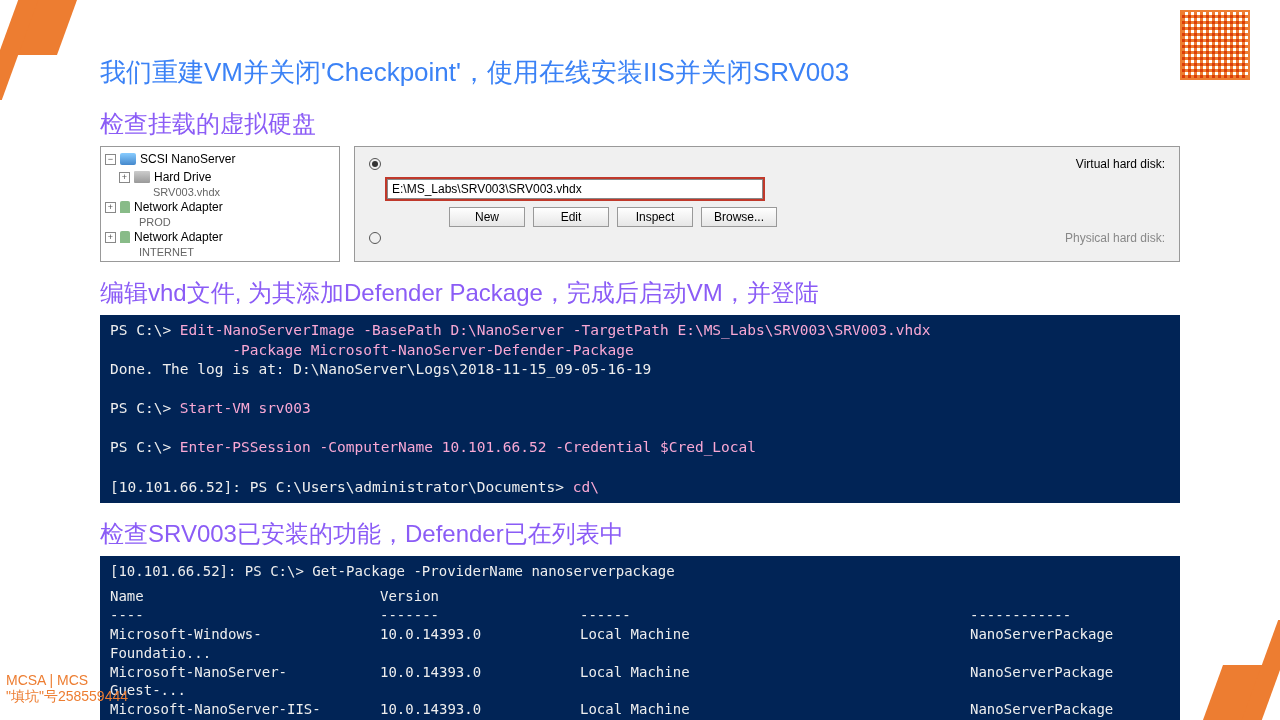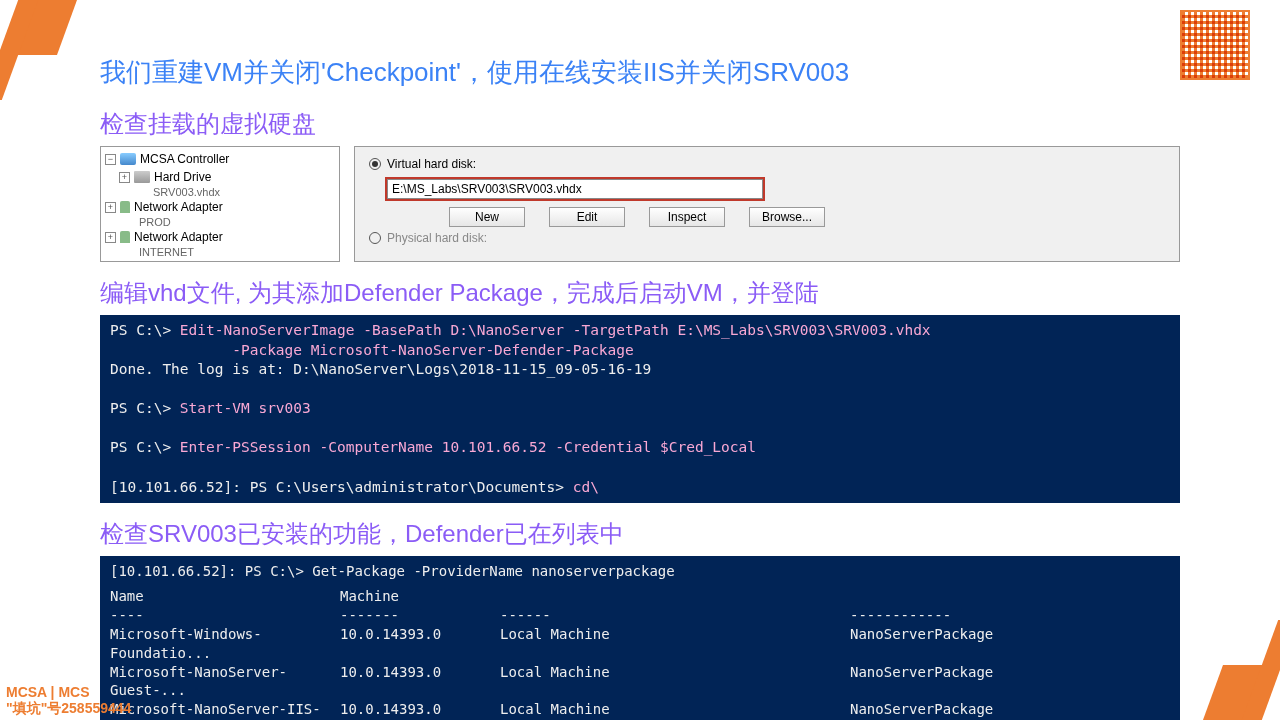--- a/index.html
+++ b/index.html
@@ -19,32 +19,32 @@
   .panel-row { display: flex; gap: 14px; }
   .tree { width: 240px; border: 1px solid #999; background: #fff; font-size: 12px; padding: 3px 0; font-family: "Segoe UI", Tahoma, sans-serif; }
   .tree-row { display: flex; align-items: center; height: 18px; padding: 0 4px; }
   .tree-toggle { width: 11px; height: 11px; border:1px solid #888; font-size:9px; line-height:9px; text-align:center; margin-right:4px; color:#555; }
   .tree-icon { width: 16px; height: 12px; margin-right: 4px; display:inline-block; }
   .icon-scsi { background: linear-gradient(#8cf,#48c); border-radius:2px; }
   .icon-hdd { background: linear-gradient(#ccc,#999); border-radius:1px; }
   .icon-net { width:10px; background:#8b8; border-radius:2px 2px 0 0; position:relative;}
   .tree-sub { padding-left: 28px; color:#666; font-size:11px; }
   .vhd-panel { flex:1; border:1px solid #999; background:#f0f0f0; padding:10px 14px; font-size:12px; font-family:"Segoe UI",Tahoma,sans-serif; position:relative;}
-  .radio-row { display:flex; align-items:center; margin-bottom:6px;}
+  .radio-row { display:flex; align-items:center; margin-bottom:6px;justify-content:space-between;}
   .radio { width:12px;height:12px;border:1px solid #555;border-radius:50%;margin-right:6px;display:inline-flex;align-items:center;justify-content:center;}
   .radio.sel::after{content:"";width:6px;height:6px;background:#333;border-radius:50%;}
   .vhd-box { border:2px solid #c0392b; padding:0; margin:2px 0 6px 16px; width: 380px;}
   .vhd-input { width:100%; border:1px solid #888; padding:2px 4px; font-size:12px; background:#fff;}
-  .btn-row { display:flex; gap:24px; margin-left:80px;}
+  .btn-row { display:flex; gap:8px; margin-left:80px;}
   .win-btn { border:1px solid #999; background:linear-gradient(#fff,#e6e6e6); font-size:12px; padding:2px 0; width:76px; text-align:center;}
   .ps { background:#012456; color:#eee; font-family:Consolas,Lucida Console,monospace; font-size:14.5px; line-height:1.35; padding:6px 10px; white-space:pre; overflow:hidden;}
   .ps .y { color:#f9a8d4; }
   .ps2 { background:#012456; color:#eee; font-family:Consolas,Lucida Console,monospace; font-size:14px; line-height:1.35; padding:6px 10px; position:relative;}
-  .pkg-head, .pkg-row { display:grid; grid-template-columns: 230px 160px 350px 200px; }
-  .footer { position:absolute; bottom:2px; left:6px; font-size:14px;font-weight:bold; }
+  .pkg-head, .pkg-row { display:grid; grid-template-columns: 230px 160px 350px 200px; gap: 40px; }
+  .footer { position:absolute; bottom:14px; left:6px; font-size:14px; }
   .footer .l1 { color:#ed7d31;}
   .footer .l2 { color:#ed7d31;}
 </style>
 </head>
 <body>
 
 <div class="deco-tl">
     <div class="bar1"></div>
     <div class="bar2"></div>
   </div>
@@ -56,21 +56,21 @@
 
 <div class="content">
   <h1>我们重建VM并关闭'Checkpoint'，使用在线安装IIS并关闭SRV003</h1>
   <h2>检查挂载的虚拟硬盘</h2>
 
   <div class="panel-row">
     <div class="tree">
       <div class="tree-row">
         <span class="tree-toggle">−</span>
         <span class="tree-icon icon-scsi"></span>
-        <span>MCSA Controller</span>
+        <span>SCSI NanoServer</span>
       </div>
       <div class="tree-row" style="padding-left:18px">
         <span class="tree-toggle">+</span>
         <span class="tree-icon icon-hdd"></span>
         <span>Hard Drive</span>
       </div>
       <div class="tree-sub" style="padding-left:52px">SRV003.vhdx</div>
       <div class="tree-row" style="padding-left:4px">
         <span class="tree-toggle">+</span>
         <span class="tree-icon icon-net"></span>
@@ -116,21 +116,21 @@
 <span>PS C:\&gt; </span><span class="y">Enter-PSSession -ComputerName 10.101.66.52 -Credential $Cred_Local</span>
 
 <span>[10.101.66.52]: PS C:\Users\administrator\Documents&gt; </span><span class="y">cd\</span></div>
 
   <h2>检查SRV003已安装的功能，Defender已在列表中</h2>
   <div class="ps2">
     <div><span>[10.101.66.52]: PS C:\&gt; </span><span class="y">Get-Package -ProviderName nanoserverpackage</span></div>
     <div style="height:6px"></div>
     <div class="pkg-head">
       <span>Name</span>
-        <span>Machine</span>
+        <span>Version</span>
     </div>
     <div class="pkg-head">
       <span>----</span>
         <span>-------</span>
         <span>------</span>
         <span>------------</span>
     </div>
     <div class="pkg-row">
         <span>Microsoft-Windows-Foundatio...</span>
         <span>10.0.14393.0</span>

